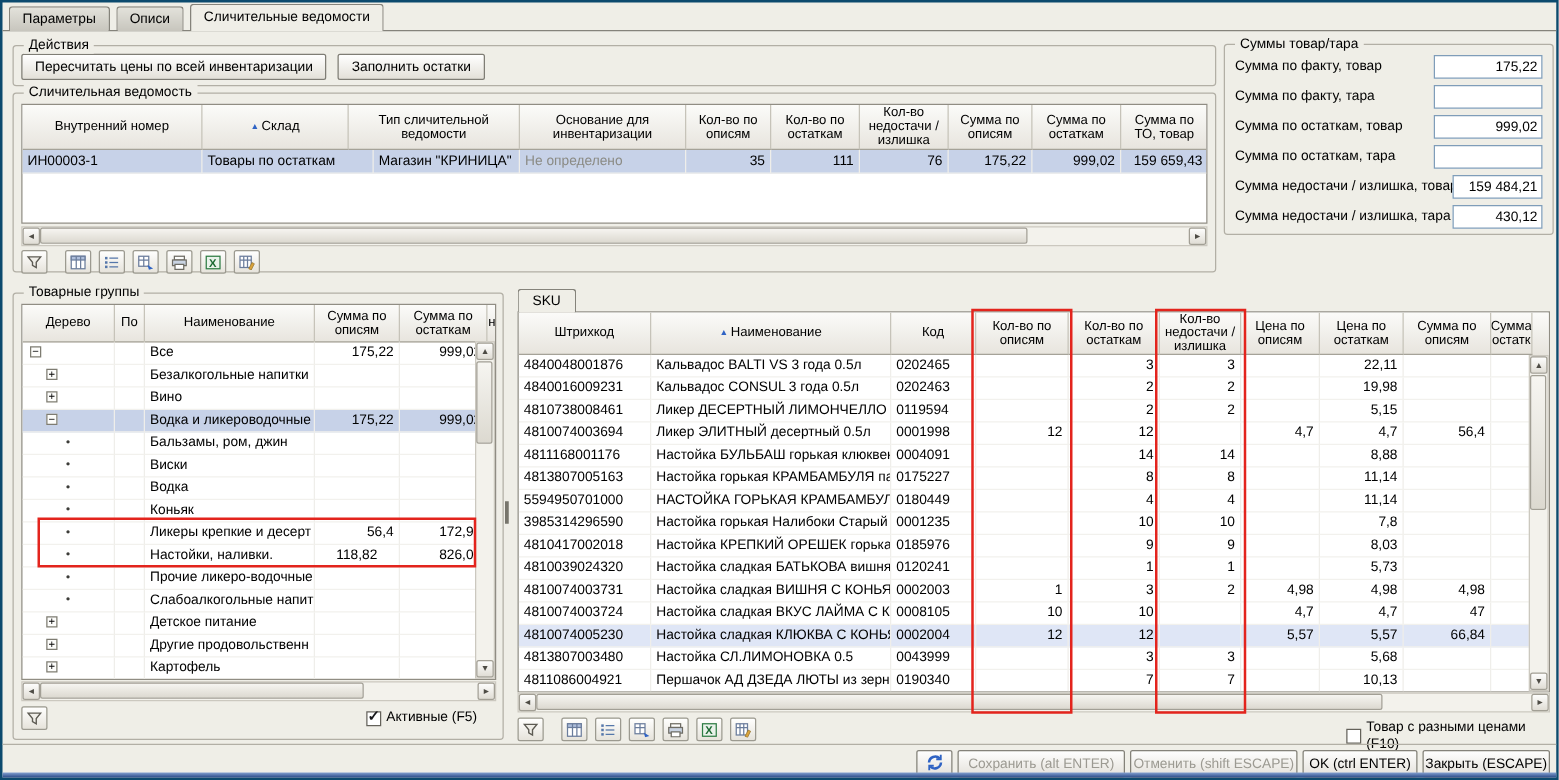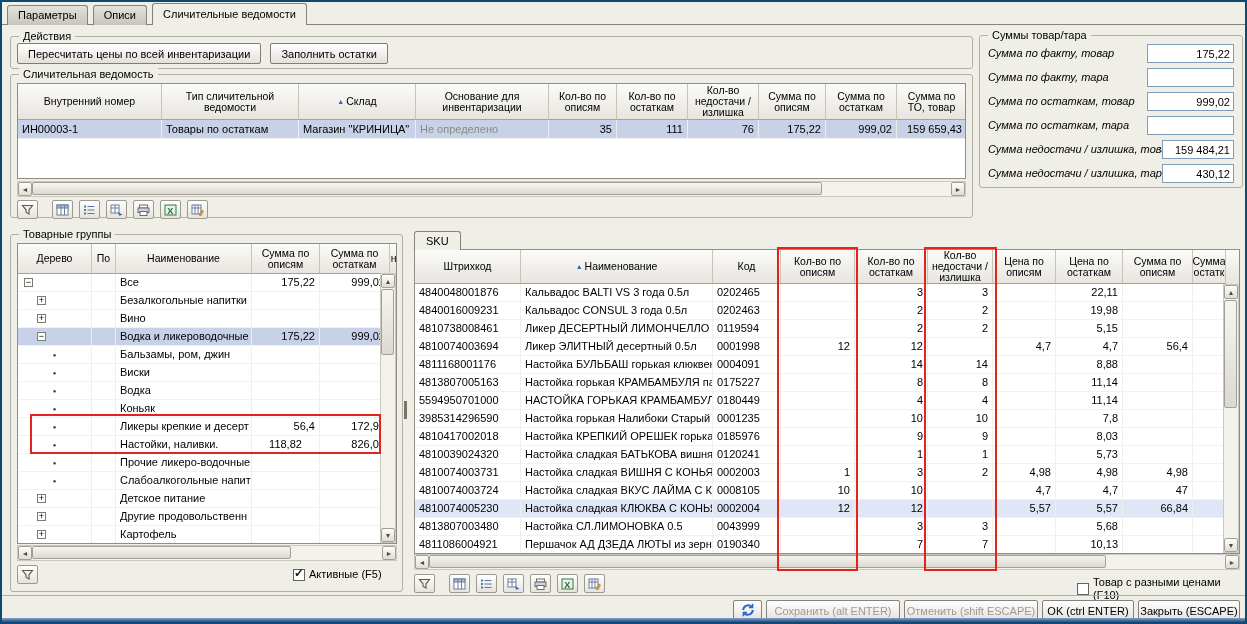--- a/index.html
+++ b/index.html
@@ -9,21 +9,21 @@
 .tabbar{position:absolute;top:1px;left:5px;height:22px;z-index:3;white-space:nowrap;}
 .tab{display:inline-block;height:20px;line-height:19px;padding:0 10px;margin-right:2px;background:linear-gradient(#e3e2db,#c7c5bd);border:1px solid #85837b;border-bottom:none;border-radius:3px 3px 0 0;vertical-align:bottom;}
 .tab.active{background:#efeee7;height:22px;line-height:21px;}
 .tabline{position:absolute;left:0;right:0;top:22px;height:1px;background:#85837b;z-index:1;}
 .group{position:absolute;border:1px solid #b2afa5;border-radius:3px;}
 .glabel{position:absolute;top:-8px;left:8px;background:#efeee7;padding:0 4px;line-height:14px;}
 .btn{height:21px;border:1px solid #7f7d75;border-radius:2px;background:linear-gradient(#ffffff,#e3e0d8);font:11px "Liberation Sans",sans-serif;padding:0 10px;margin-right:6px;}
 #g-actions{left:8px;top:34px;width:963px;height:33px;padding:6px 0 0 6px;}
 #g-sums{left:977px;top:33px;width:264px;height:153px;}
 .sumrow{position:absolute;left:8px;right:8px;height:19px;}
-.sumlabel{line-height:19px;font-style:italic;}
+.sumlabel{line-height:19px;}
 .suminput{position:absolute;right:0;top:0;height:19px;border:1px solid #7f9db9;padding:0 3px;text-align:right;font:11px "Liberation Sans",sans-serif;background:#fff;}
 .w86{width:87px;}.w72{width:72px;}
 #g-statement{left:8px;top:72px;width:963px;height:144px;}
 #statement-table{left:6px;top:8px;width:949px;height:96px;}
 #st-hscroll{left:6px;top:106px;width:949px;}
 #st-toolbar{left:6px;top:125px;}
 #g-groups{left:8px;top:232px;width:393px;height:358px;}
 #groups-table{left:6px;top:8px;width:380px;height:301px;}
 #gr-vscroll{left:369px;top:38px;width:16px;height:270px;}
 #gr-hscroll{left:6px;top:310px;width:380px;}
@@ -123,26 +123,26 @@
     </div>
   </div>
 
   <div class="group" id="g-statement">
     <div class="glabel">Сличительная ведомость</div>
     <div class="tbl" id="statement-table">
         <div class="hrow">
           <div class="hcell" style="width: 144px; height: 36px;">
             <span>Внутренний номер</span>
           </div>
-          <div class="hcell" style="width: 137px; height: 36px;">
-            <span>Тип сличительной ведомости</span>
-          </div>
           <div class="hcell" style="width: 117px; height: 36px;">
             <span class="sort">▲</span>
             <span>Склад</span>
+          </div>
+          <div class="hcell" style="width: 137px; height: 36px;">
+            <span>Тип сличительной ведомости</span>
           </div>
           <div class="hcell" style="width: 133px; height: 36px;">
             <span>Основание для инвентаризации</span>
           </div>
           <div class="hcell" style="width: 68px; height: 36px;">
             <span>Кол-во по описям</span>
           </div>
           <div class="hcell" style="width: 71px; height: 36px;">
             <span>Кол-во по остаткам</span>
           </div>

